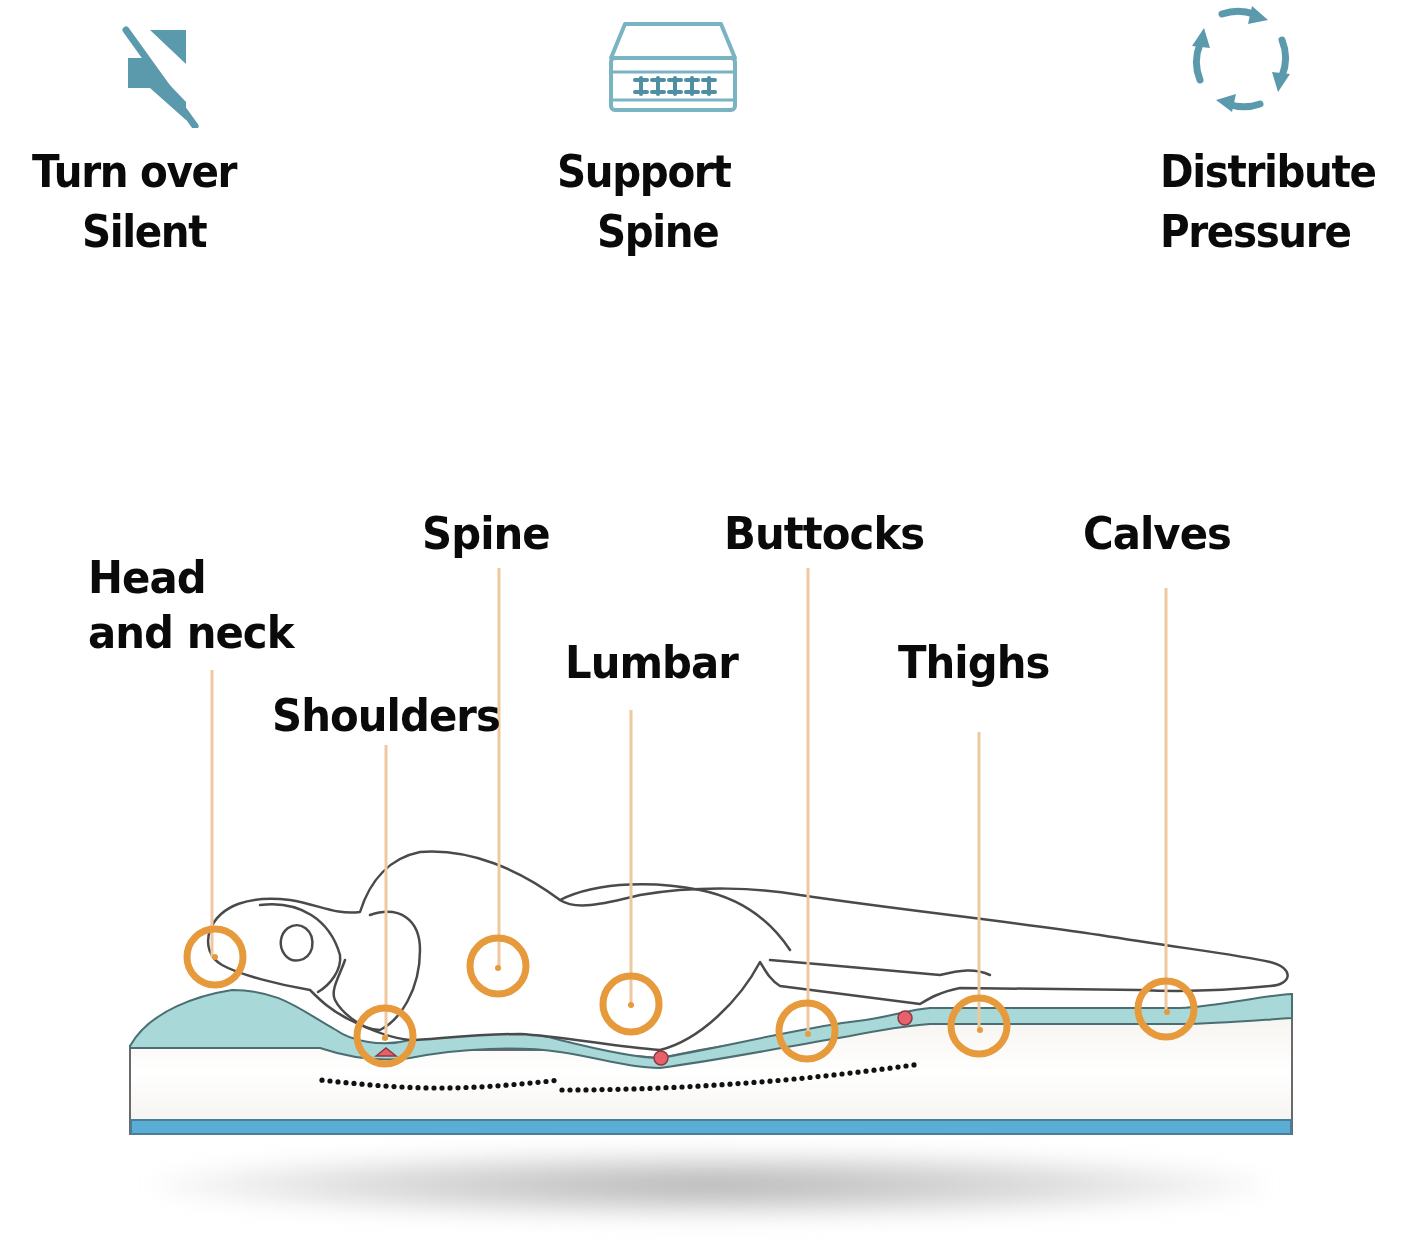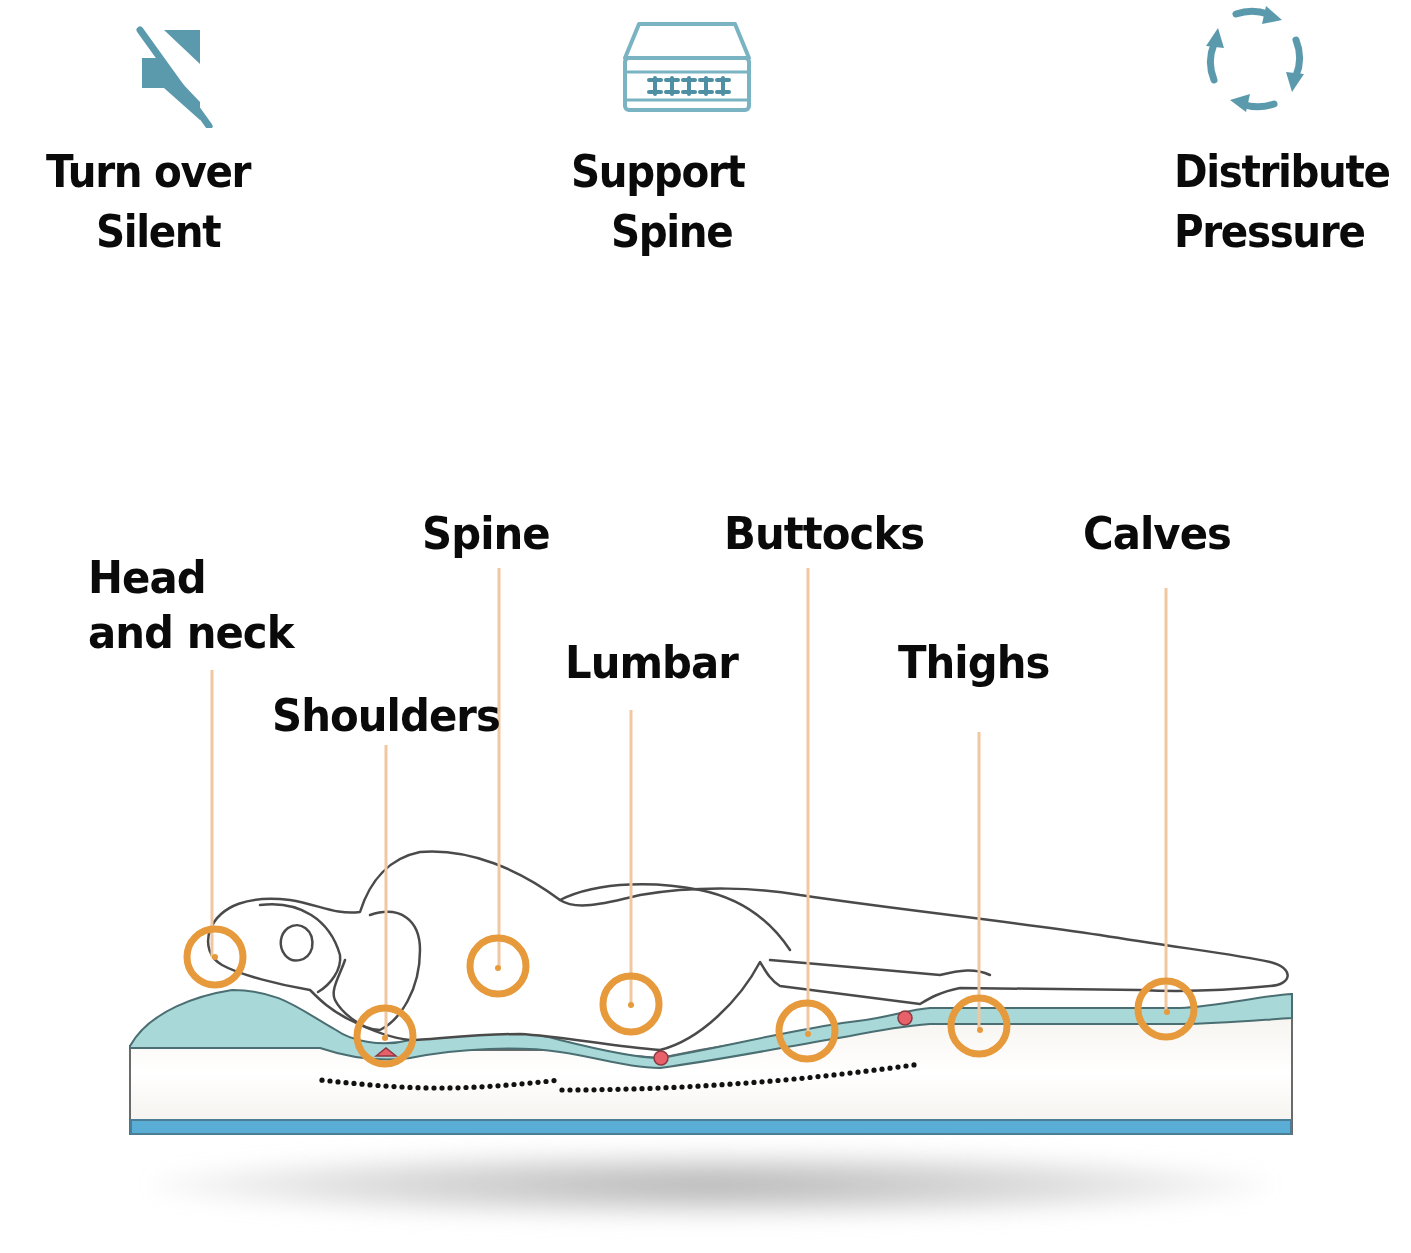--- a/index.html
+++ b/index.html
@@ -1,18 +1,18 @@
 <!DOCTYPE html>
 <html><head>
 <meta charset="utf-8">
 <style>
   html, body { margin: 0; padding: 0; background: #ffffff; }
   body { width: 1411px; height: 1253px; position: relative; overflow: hidden;
          font-family: "DejaVu Sans", "Liberation Sans", sans-serif; color: #0a0a0a; }
-  .feature { position: absolute; top: 0; text-align: center; margin-left: 14px; }
+  .feature { position: absolute; top: 0; text-align: center; }
   .feature .icon { position: absolute; }
   .feature .label { position: absolute; font-weight: bold; font-size: 44px; line-height: 60px;
                     letter-spacing: -1.5px; white-space: nowrap; transform: scaleX(0.92); transform-origin: left top; }
   .body-label { position: absolute; font-weight: bold; font-size: 44px; line-height: 56px;
                 letter-spacing: -1px; white-space: nowrap; transform: scaleX(0.95); transform-origin: left top; }
   #diagram { position: absolute; left: 0; top: 0; }
   .shadow { position: absolute; left: 150px; top: 1150px; width: 1120px; height: 70px; border-radius: 50%;
             background: radial-gradient(ellipse at center, rgba(120,120,120,0.55) 0%, rgba(160,160,160,0.35) 45%, rgba(255,255,255,0) 75%);
             filter: blur(10px); }
 </style>

